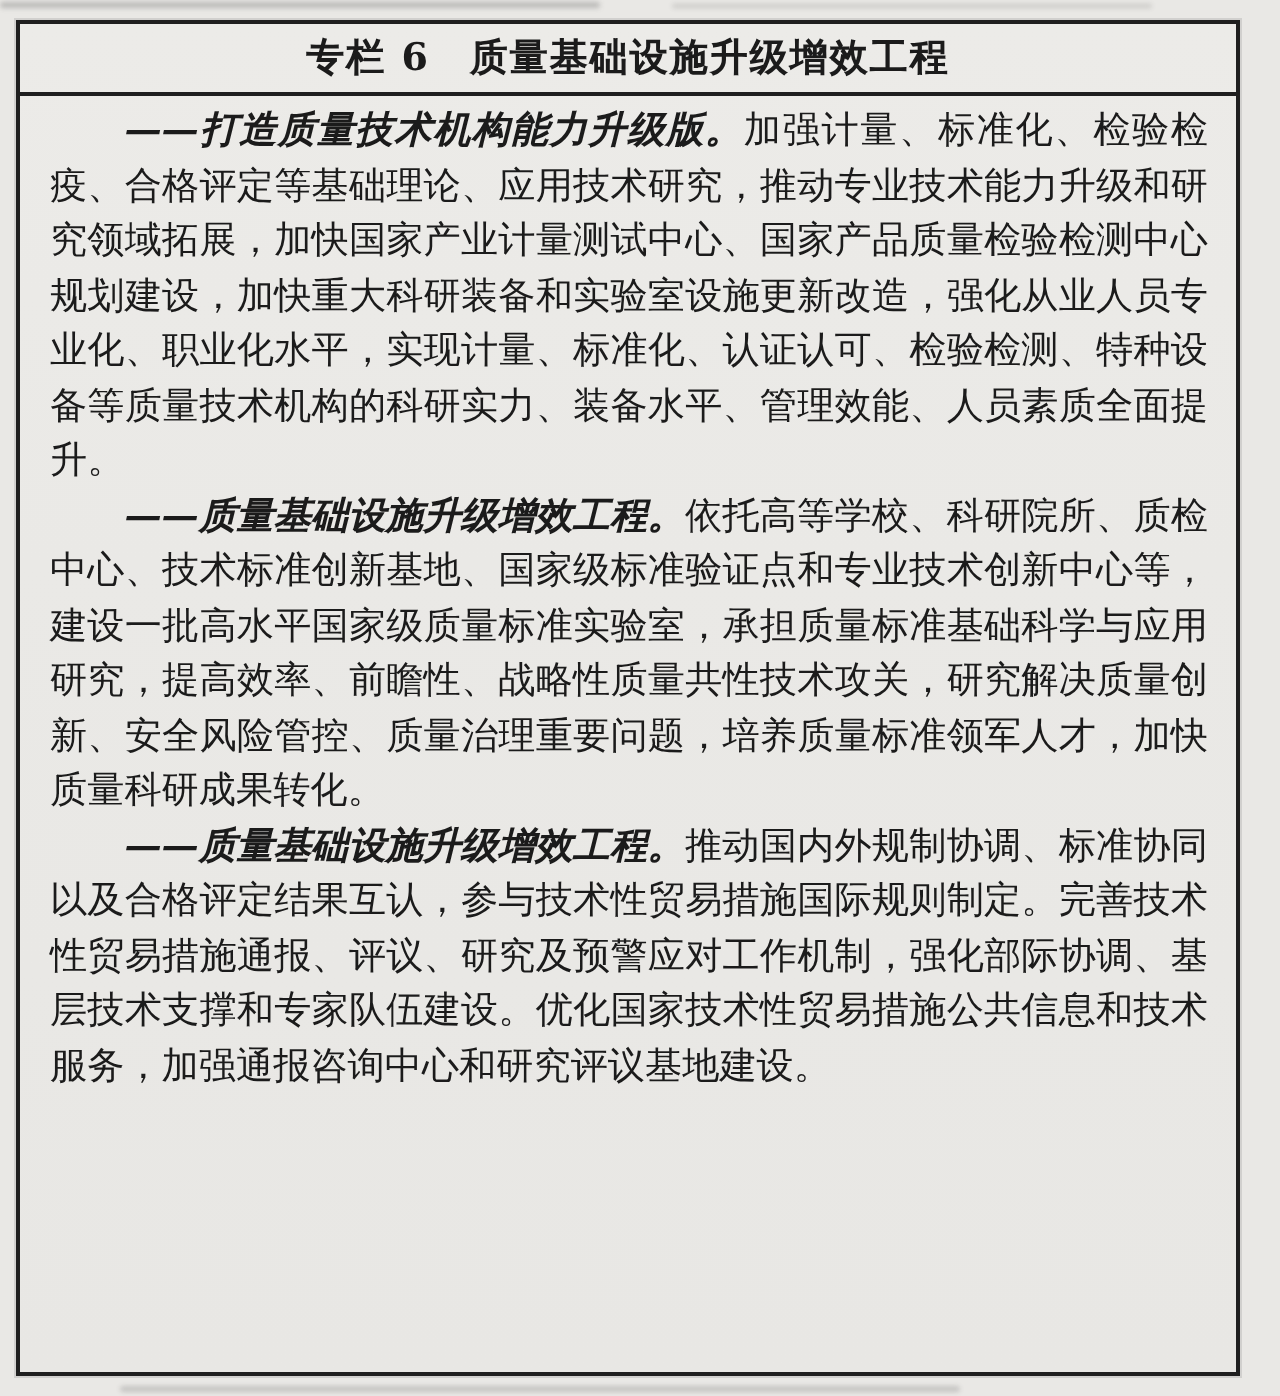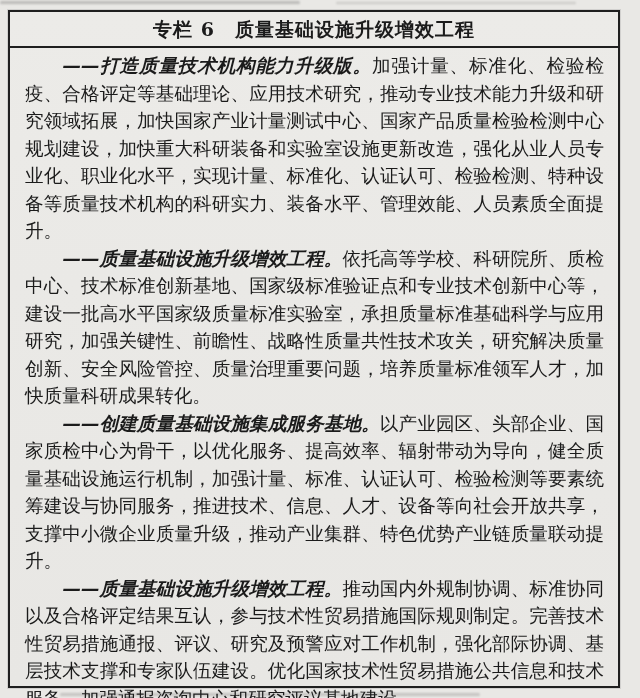--- a/index.html
+++ b/index.html
@@ -72,17 +72,16 @@
 
 <div class="artifact a1"></div>
 <div class="artifact a2"></div>
 <div class="artifact a3"></div>
 <div class="artifact a4"></div>
 
 <div class="panel">
   <div class="panel-title">专栏 6　质量基础设施升级增效工程</div>
   <div class="panel-body">
     <p><span class="lead">——打造质量技术机构能力升级版。</span><span>加强计量、标准化、检验检疫、合格评定等基础理论、应用技术研究，推动专业技术能力升级和研究领域拓展，加快国家产业计量测试中心、国家产品质量检验检测中心规划建设，加快重大科研装备和实验室设施更新改造，强化从业人员专业化、职业化水平，实现计量、标准化、认证认可、检验检测、特种设备等质量技术机构的科研实力、装备水平、管理效能、人员素质全面提升。</span></p>
-    <p><span class="lead">——质量基础设施升级增效工程。</span><span>依托高等学校、科研院所、质检中心、技术标准创新基地、国家级标准验证点和专业技术创新中心等，建设一批高水平国家级质量标准实验室，承担质量标准基础科学与应用研究，加强关键性、前瞻性、战略性质量共性技术攻关，研究解决质量创新、安全风险管控、质量治理重要问题，培养质量标准领军人才，加快质量科研成果转化。</span></p>
-    <p><span class="lead">——创建质量基础设施集成服务基地。</span><span>以产业园区、头部企业、国家质检中心为骨干，以优化服务、提高效率、辐射带动为导向，健全质量基础设施运行机制，加强计量、标准、认证认可、检验检测等要素统筹建设与协同服务，推进技术、信息、人才、设备等向社会开放共享，支撑中小微企业质量升级，推动产业集群、特色优势产业链质量联动提升。</span></p>
+    <p><span class="lead">——质量基础设施升级增效工程。</span><span>依托高等学校、科研院所、质检中心、技术标准创新基地、国家级标准验证点和专业技术创新中心等，建设一批高水平国家级质量标准实验室，承担质量标准基础科学与应用研究，提高效率、前瞻性、战略性质量共性技术攻关，研究解决质量创新、安全风险管控、质量治理重要问题，培养质量标准领军人才，加快质量科研成果转化。</span></p>
     <p><span class="lead">——质量基础设施升级增效工程。</span><span>推动国内外规制协调、标准协同以及合格评定结果互认，参与技术性贸易措施国际规则制定。完善技术性贸易措施通报、评议、研究及预警应对工作机制，强化部际协调、基层技术支撑和专家队伍建设。优化国家技术性贸易措施公共信息和技术服务，加强通报咨询中心和研究评议基地建设。</span></p>
   </div>
 </div>
 
 </body></html>

